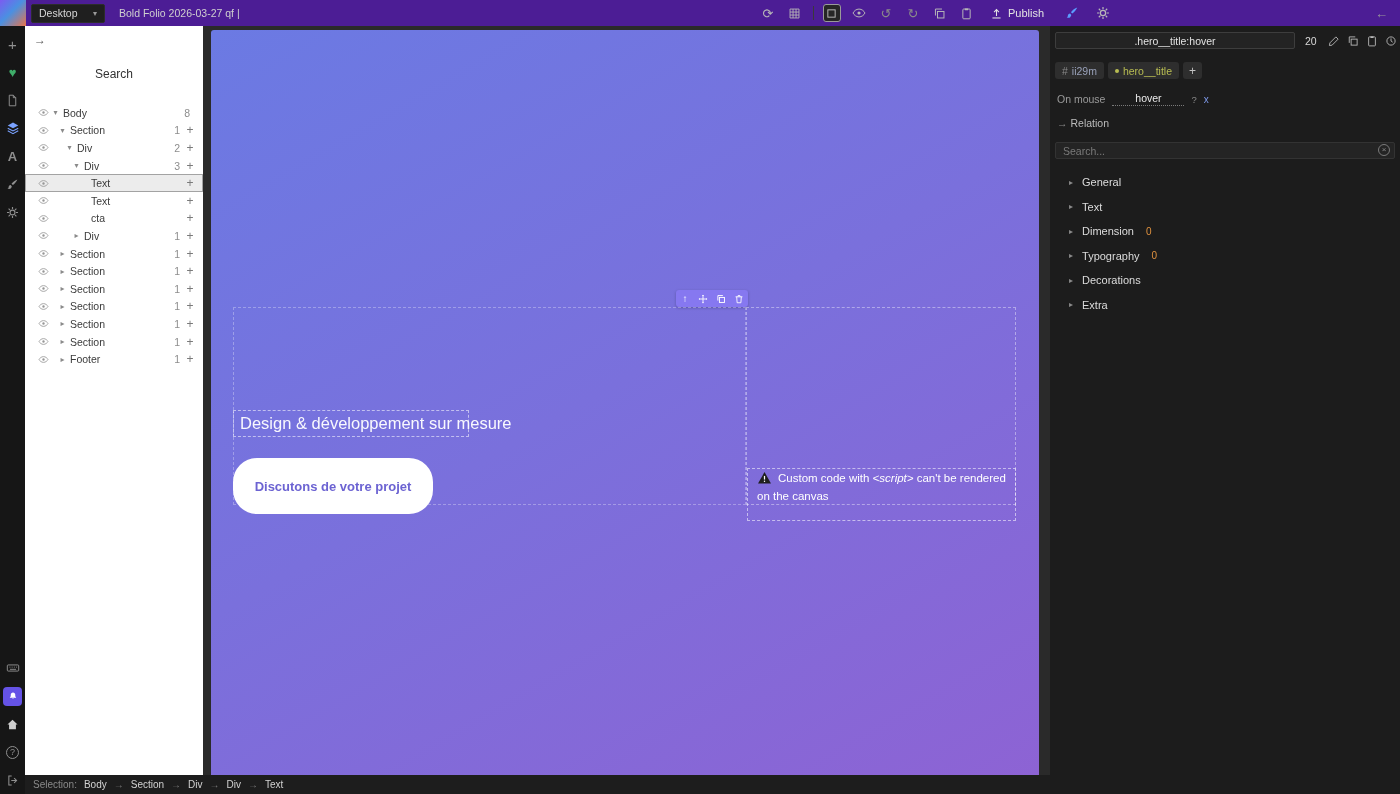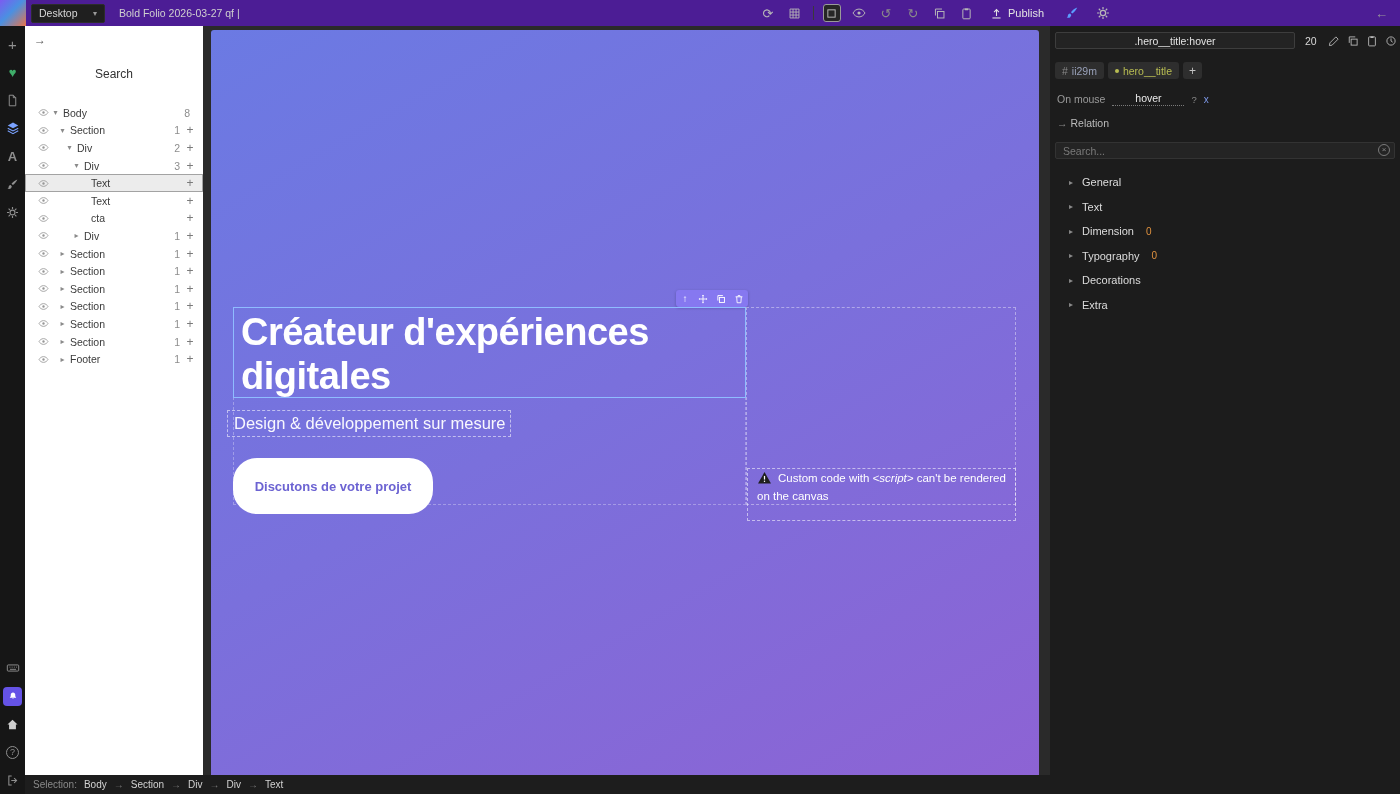--- a/index.html
+++ b/index.html
@@ -63,21 +63,21 @@
     background:linear-gradient(150deg, #6b7ae3 0%, #7a70dc 48%, #8d63d4 100%); }
 
   .el-toolbar { position:absolute; left:465px; top:260px; width:72px; height:17px; background:#8678f0;
     border-radius:3px; display:flex; align-items:center; justify-content:space-around; color:#fff; box-shadow:0 1px 3px rgba(0,0,0,.25); }
   .el-toolbar .ti { width:11px; height:11px; display:flex; align-items:center; justify-content:center; font-size:10px; cursor:pointer; }
   .i10 { width:10px; height:10px; display:block; }
 
   .leftcol-outline { position:absolute; left:22px; top:277px; width:513px; height:198px; border:1px dashed rgba(255,255,255,.30); pointer-events:none; }
   .hero-title-box { position:absolute; left:22px; top:277px; width:513px; height:91px; border:1px solid #8fbcff; }
   .hero-title { font-size:38px; line-height:44px; font-weight:bold; letter-spacing:-0.5px; color:#ffffff; padding:2px 0 0 7px; }
-  .hero-subtitle-box { position:absolute; left:16px; top:380px; width:284px; height:27px; border:1px dashed rgba(255,255,255,.55); }
+  .hero-subtitle-box { position:absolute; left:22px; top:380px; width:236px; height:27px; border:1px dashed rgba(255,255,255,.55); }
   .hero-subtitle { font-size:16.5px; line-height:24px; color:rgba(255,255,255,.95); padding-left:6px; white-space:nowrap; }
   .hero-cta { position:absolute; left:22px; top:428px; width:200px; height:56px; border:none; border-radius:24px;
     background:#ffffff; color:#6c63d2; font-size:13px; font-weight:bold; font-family:inherit; cursor:pointer; }
   .rightcol-outline { position:absolute; left:535px; top:277px; width:270px; height:198px; border:1px dashed rgba(255,255,255,.40); pointer-events:none; }
   .warning-box { position:absolute; left:536px; top:422px; width:269px; height:53px; border:1px dashed rgba(255,255,255,.55);
     color:#ffffff; font-size:11.5px; line-height:18px; padding:0 9px;margin-top:16px; }
   .warn-tri { width:15px; height:14px; display:inline-block; vertical-align:-3px; margin-right:6px; }
   .warning-box i { font-style:italic; }
 
   
@@ -486,23 +486,20 @@
               <span class="ti">
                 <svg class="i10" viewBox="0 0 16 16">
                     <path d="M2.5 4.5h11M6.5 4.5v-2h3v2" stroke="currentColor" stroke-width="1.4" fill="none"></path>
                     <path d="M4.3 4.5l.7 9.5h6l.7-9.5" stroke="currentColor" stroke-width="1.4" fill="none"></path>
                   </svg>
               </span>
             </div>
 
             <div class="leftcol-outline"></div>
 
-            <div class="hero-title-box">
-              <h1 class="hero-title">Créateur d'expériences digitales</h1>
-            </div>
 
             <div class="hero-subtitle-box">
               <div class="hero-subtitle">Design &amp; développement sur mesure</div>
             </div>
 
             <button class="hero-cta">Discutons de votre projet</button>
 
             <div class="rightcol-outline"></div>
 
             <div class="warning-box">

